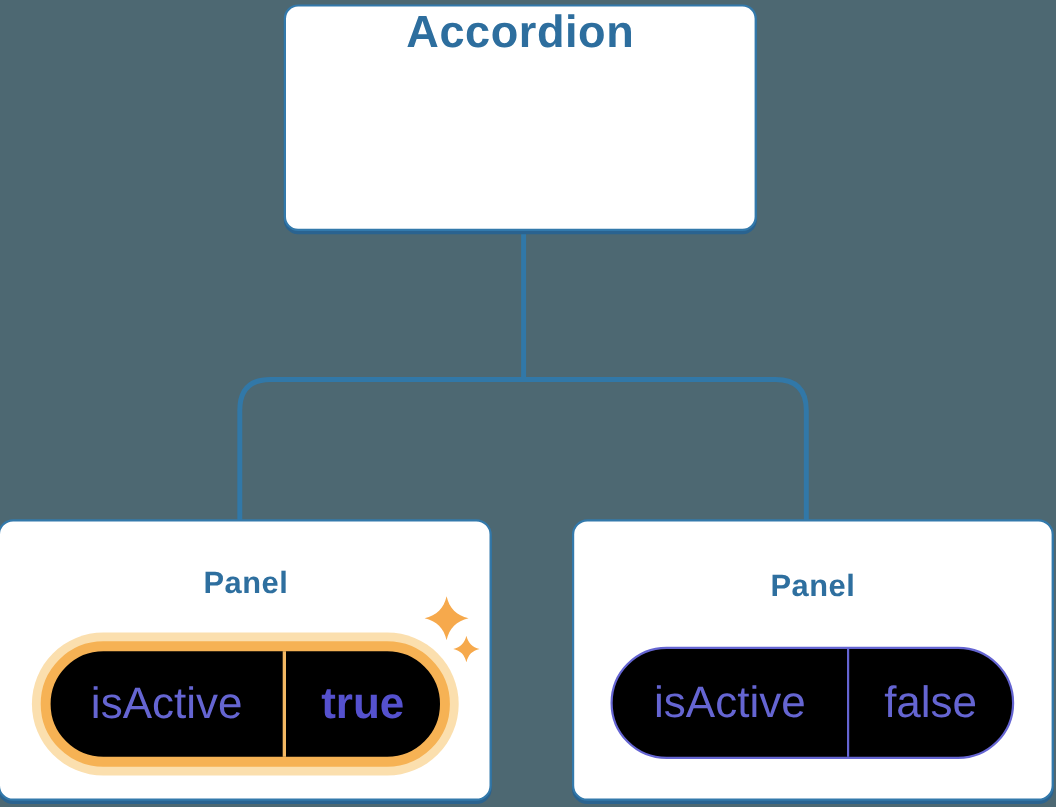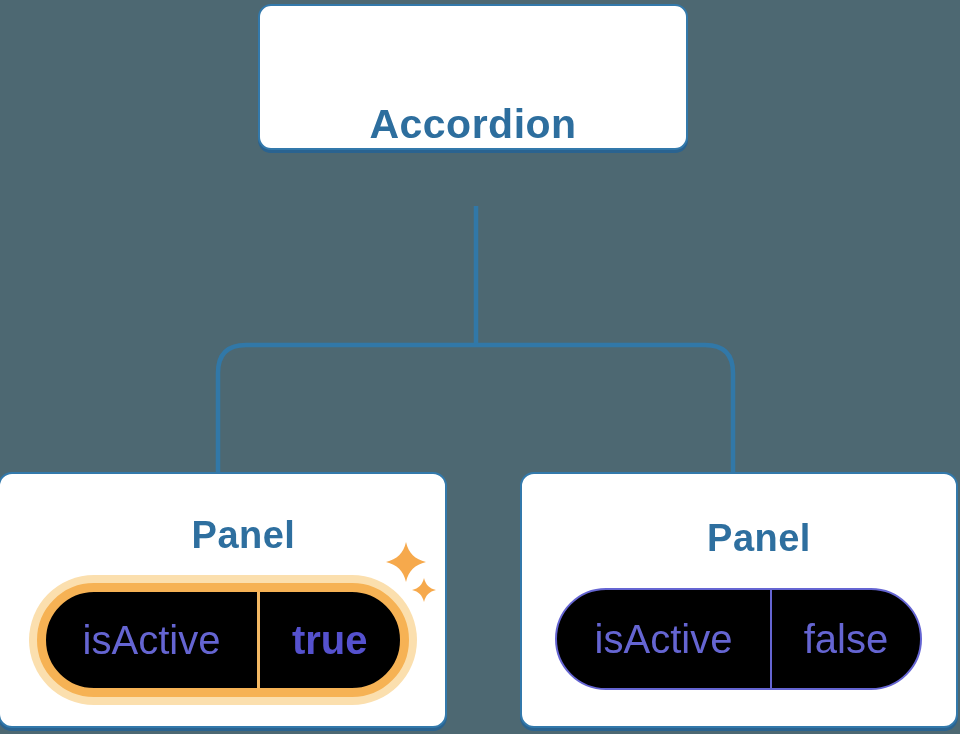--- a/index.html
+++ b/index.html
@@ -11,38 +11,38 @@
     font-family:"Liberation Sans", sans-serif;
   }
   .node{
     position:absolute;
     background:#ffffff;
     border:2.5px solid #3379AB;
     box-shadow:0 3px 0 #2A6390;
     box-sizing:border-box;
   }
   .accordion{
-    left:258px;top:4px;width:430px;height:146px;
+    left:258px;top:4px;width:430px;height:206px;
     border-radius:13px;
-    display:flex;align-items:flex-end;justify-content:center;
+    display:flex;align-items:flex-start;justify-content:center;
   }
   .accordion-label{
     color:#2D6E9E;font-size:41px;font-weight:600;letter-spacing:.5px;
   }
   .connector{position:absolute;left:0;top:0;}
   .connector path{stroke:#3178A8;stroke-width:4.5;fill:none;}
   .panel{
     border-radius:14px;
   }
   .panel-left{left:-2px;top:472px;width:449px;height:256px;}
   .panel-right{left:520px;top:472px;width:438px;height:256px;}
   .panel-title{
     position:absolute;
-    color:#2E6F9F;font-size:38px;font-weight:600;
-    text-align:center;letter-spacing:.5px;padding-left:20px;
+    color:#2E6F9F;font-size:28px;font-weight:600;
+    text-align:center;letter-spacing:.5px;
   }
   .title-left{left:0px;top:514px;width:447px;}
   .title-right{left:520px;top:517px;width:438px;}
   .pill{
     position:absolute;
     background:#000000;
     border-radius:999px;
     display:flex;align-items:stretch;
     box-sizing:border-box;
     font-size:40px;

